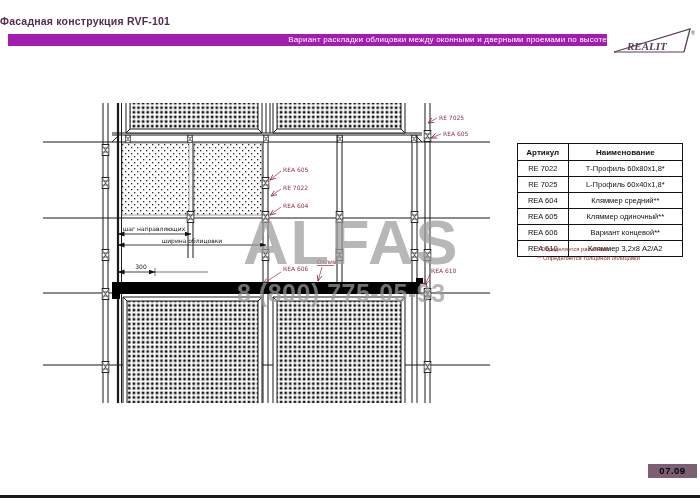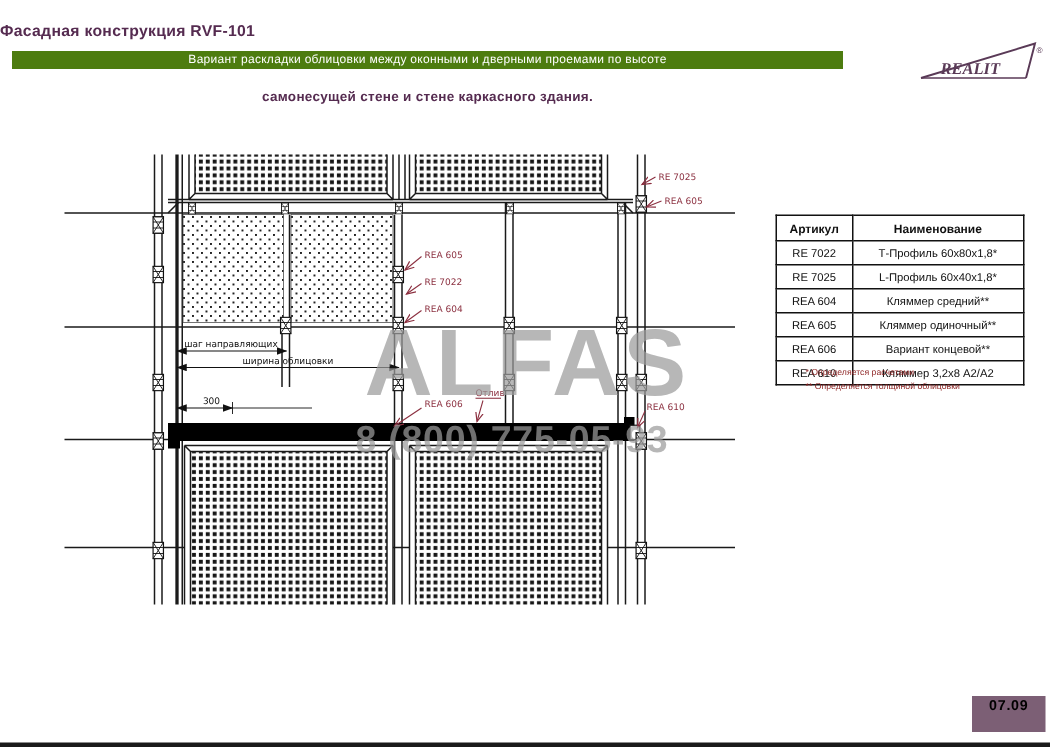--- a/index.html
+++ b/index.html
@@ -7,23 +7,23 @@
     width:700px;height:498px;position:relative;overflow:hidden;
     background:#ffffff;font-family:"Liberation Sans",sans-serif;
   }
   
   .doc-title{
     position:absolute;left:0;top:15px;width:614px;height:14px;
     text-align:left;font-size:10.5px;font-weight:bold;color:#552b50;
     letter-spacing:.2px;
   }
   .subtitle-bar{
-    position:absolute;left:8px;top:34px;width:554px;height:12px;
-    background:#4d7c0f;color:#ffffff;font-size:8px;line-height:12px;
-    text-align:center;letter-spacing:.2px;
+    position:absolute;left:8px;top:34px;width:599px;height:12px;
+    background:#a21caf;color:#ffffff;font-size:8px;line-height:12px;
+    text-align:right;letter-spacing:.2px;
   }
   .logo{position:absolute;left:612px;top:27px;width:86px;height:28px;}
   
   .section-heading{
     position:absolute;left:60px;top:59px;width:450px;
     text-align:center;font-size:9px;font-weight:bold;color:#552b50;
     line-height:10.5px;letter-spacing:.2px;
   }
   
   .drawing{position:absolute;left:40px;top:92px;width:460px;height:315px;}
@@ -43,21 +43,21 @@
     position:absolute;left:537px;top:245px;width:150px;
     font-size:5.8px;line-height:8.5px;color:#8b1f1f;
   }
   
   .wm{position:absolute;color:rgba(155,155,155,.72);font-weight:800;z-index:5;
       font-family:"Liberation Sans",sans-serif;pointer-events:none;}
   .wm-brand{left:243px;top:190px;font-size:63px;line-height:56px;letter-spacing:2px;margin-top:24px;}
   .wm-phone{left:237px;top:279px;font-size:25px;line-height:28px;letter-spacing:.5px;}
   
   .date-badge{
-    position:absolute;left:648px;top:464px;width:49px;height:24px;
+    position:absolute;left:648px;top:464px;width:49px;height:14px;
     background:#7c5f75;color:#000;font-size:9.5px;font-weight:800;
     text-align:center;line-height:14px;letter-spacing:.5px;
   }
   .bottom-edge{position:absolute;left:0;top:495px;width:700px;height:3px;background:#1a1a1a;}
   
   .dwg-label{font-family:"DejaVu Sans",sans-serif;font-size:6px;fill:#8b2f3f;}
   .dim-label{font-family:"DejaVu Sans",sans-serif;font-size:6px;fill:#111;}
 </style>
 </head>
 <body>
@@ -66,21 +66,20 @@
 <div class="subtitle-bar">Вариант раскладки облицовки между оконными и дверными проемами по высоте</div>
 
 <svg class="logo" viewBox="0 0 86 28">
   <path d="M2 25 L78 2 L72 25" fill="none" stroke="#5a3a57" stroke-width="1.3"></path>
   <path d="M2 25 H72" fill="none" stroke="#5a3a57" stroke-width="1"></path>
   <text x="15" y="22.5" font-family="Liberation Serif, serif" font-style="italic" font-weight="bold" font-size="11" fill="#5a3a57">REALIT</text>
   <text x="79" y="8" font-size="5.5" fill="#5a3a57">®</text>
 </svg>
 
 <div class="section-heading">
-  <div>самонесущей стене и стене каркасного здания.</div>
 </div>
 
 <svg class="drawing" viewBox="0 0 460 315">
   <defs>
     <pattern id="denseHatch" width="4.6" height="4.6" patternUnits="userSpaceOnUse">
       <rect width="4.6" height="4.6" fill="#ffffff"></rect>
       <rect x="0.6" y="0.6" width="2.6" height="2.6" fill="#151515"></rect>
     </pattern>
     <pattern id="dotHatch" width="6" height="6" patternUnits="userSpaceOnUse">
       <rect width="6" height="6" fill="#ffffff"></rect>

